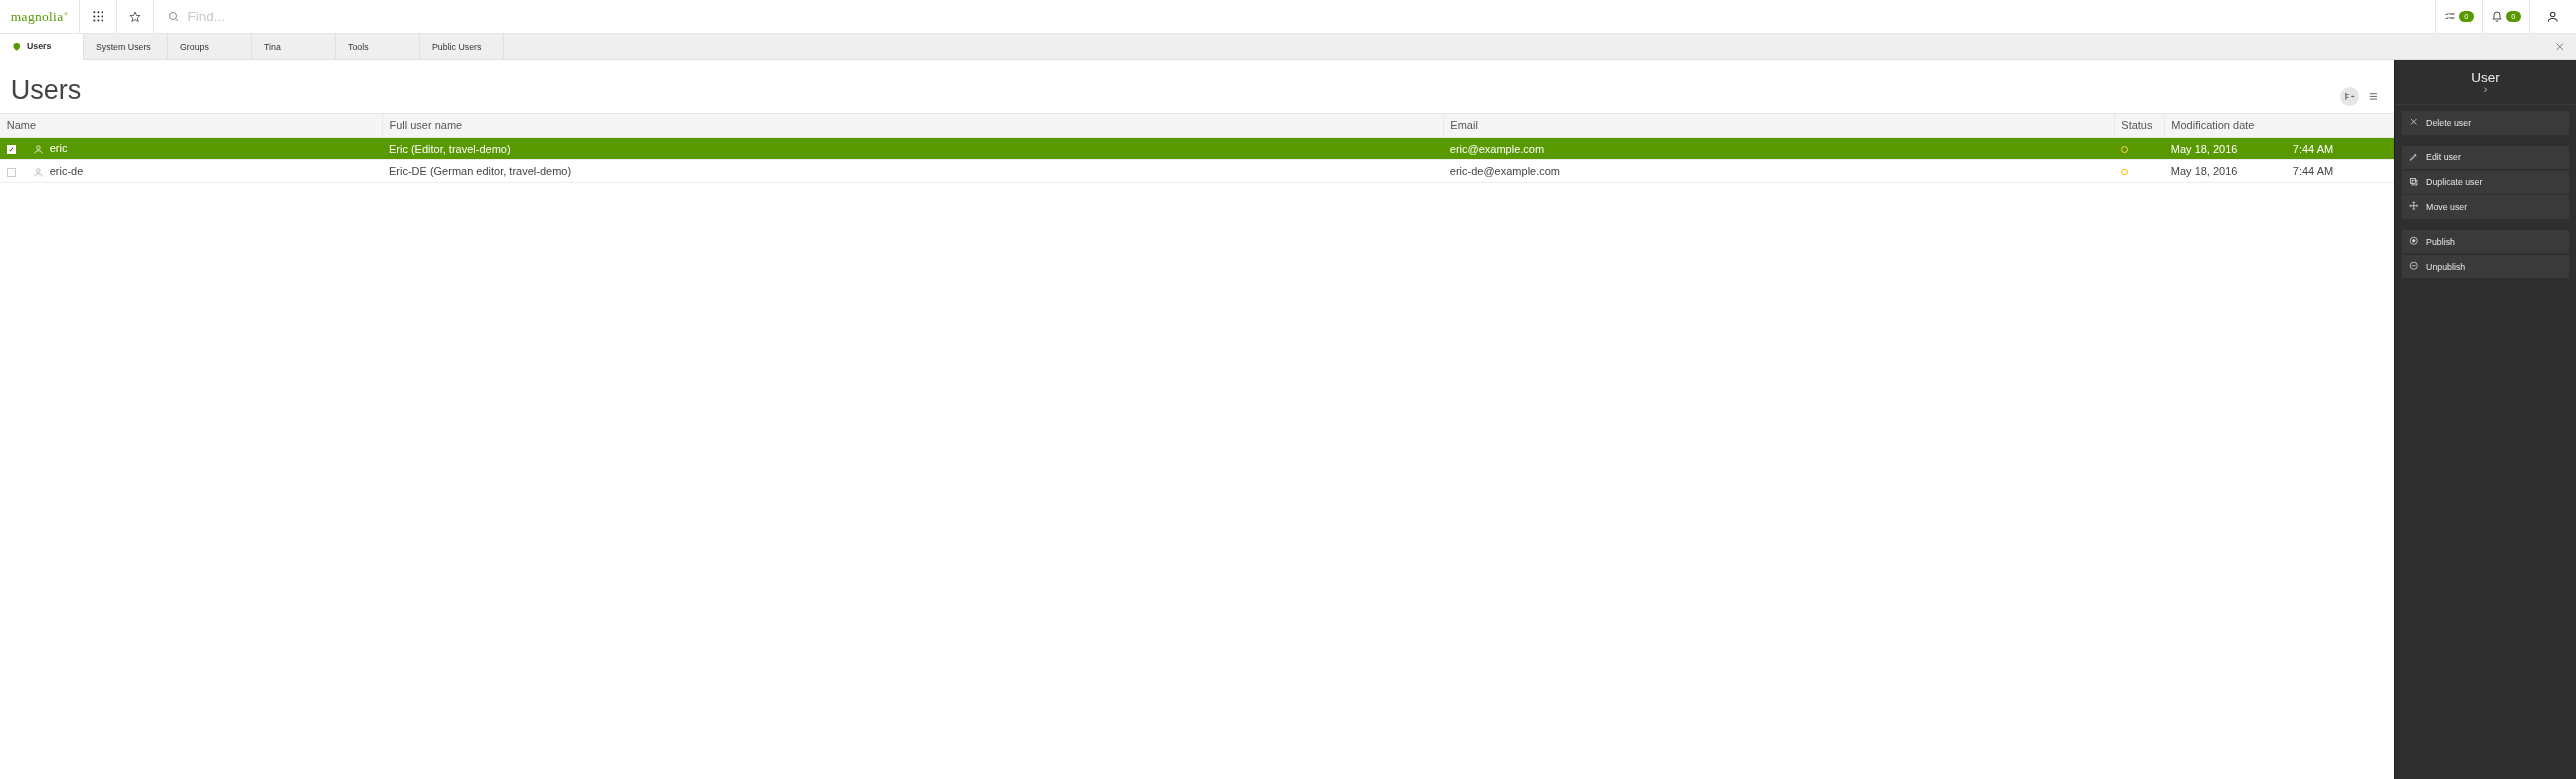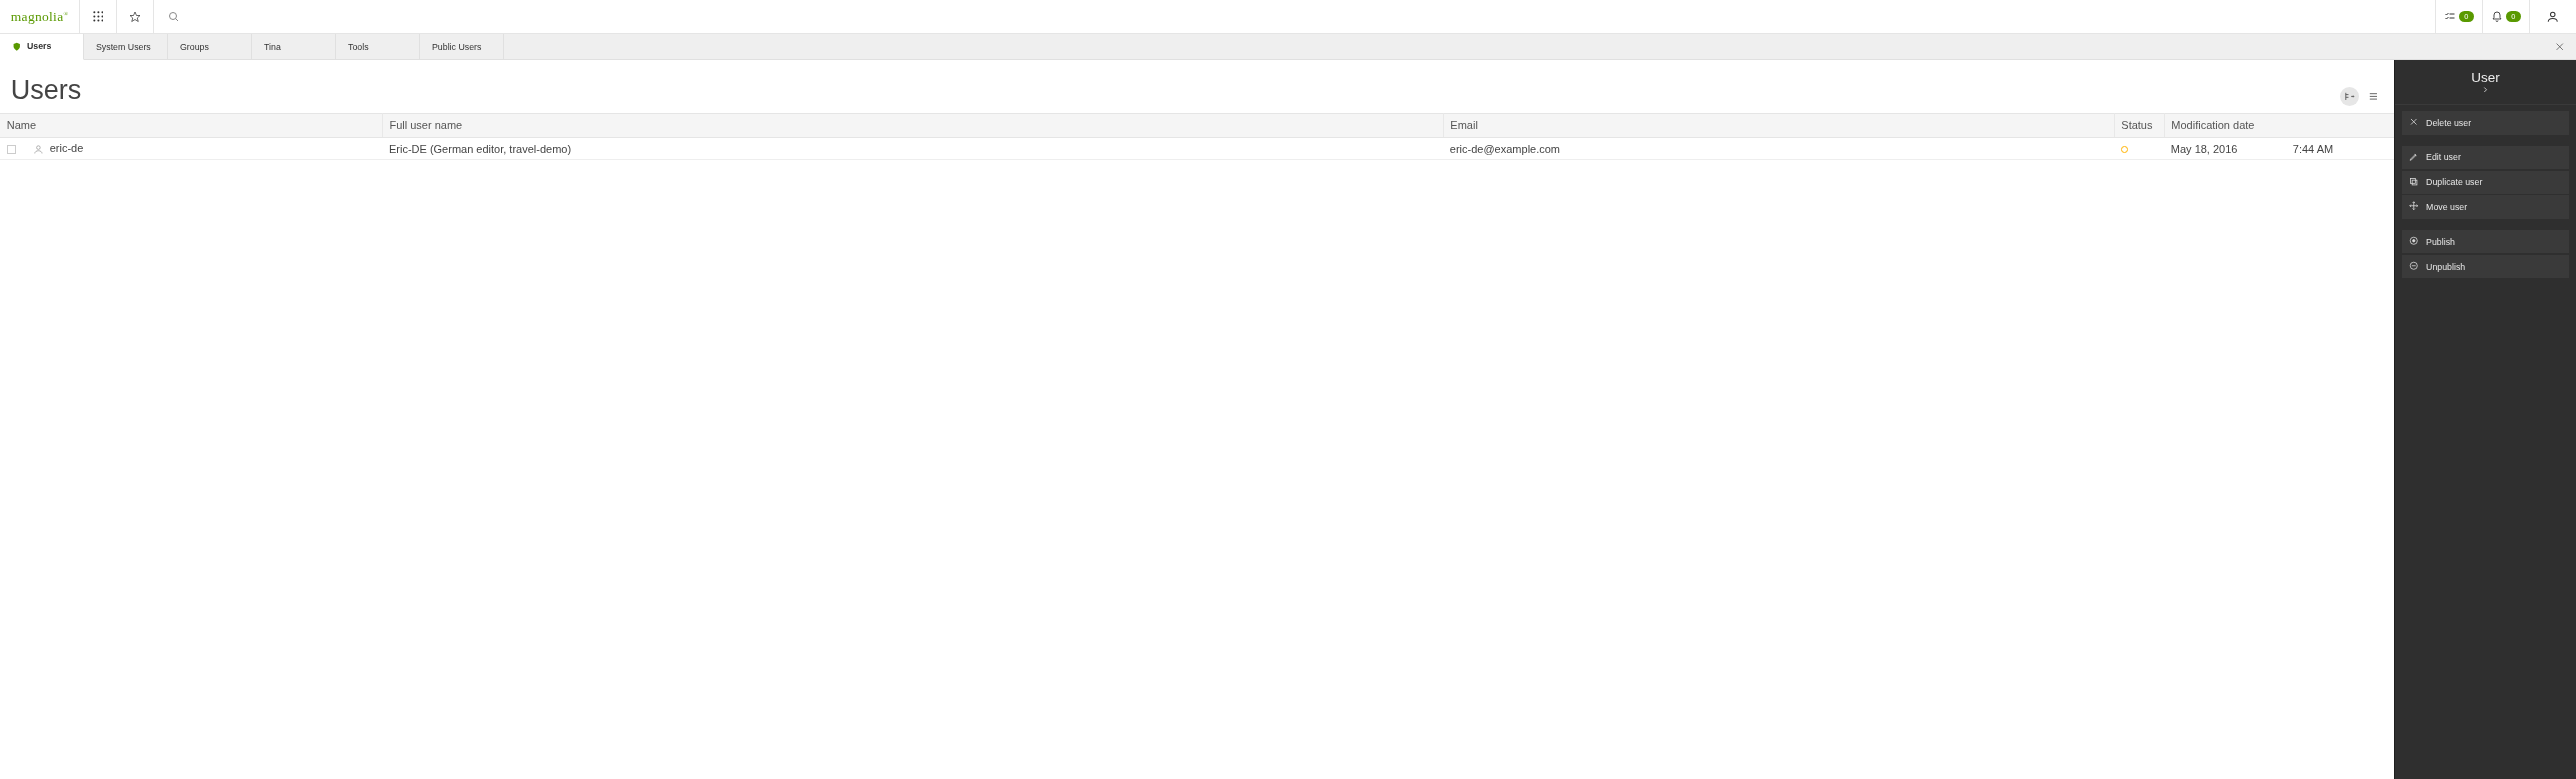--- a/index.html
+++ b/index.html
@@ -253,20 +253,21 @@
   <div class="topbar-btn">
     <svg width="12" height="12" viewBox="0 0 24 24" fill="none" stroke="currentColor" stroke-width="1.5">
         <polygon points="12 2 15 9 22 9 16.5 14 18.5 21 12 17 5.5 21 7.5 14 2 9 9 9"></polygon>
       </svg>
   </div>
   <div class="search-wrap">
     <svg width="12" height="12" viewBox="0 0 24 24" fill="none" stroke="#888" stroke-width="2">
         <circle cx="10" cy="10" r="7"></circle>
         <line x1="20" y1="20" x2="15" y2="15"></line>
       </svg>
+    <input class="search-input" placeholder="Find..." style="">
   </div>
   <div class="topbar-right">
     <div class="topbar-btn">
       <svg width="12" height="12" viewBox="0 0 24 24" fill="none" stroke="currentColor" stroke-width="2">
           <polyline points="3 6 5 8 9 4"></polyline>
           <line x1="11" y1="6" x2="21" y2="6"></line>
           <polyline points="3 14 5 16 9 12"></polyline>
           <line x1="11" y1="14" x2="21" y2="14"></line>
         </svg>
       <span class="badge">0</span>
@@ -341,20 +342,32 @@
       <thead>
         <tr>
           <th class="col-checkbox" colspan="2">Name</th>
           <th>Full user name</th>
           <th>Email</th>
           <th class="col-status">Status</th>
           <th class="col-date" colspan="2">Modification date</th>
         </tr>
       </thead>
       <tbody id="rows-mount">
+          <tr class="selected">
+            <td class="col-checkbox"><span class="check"></span></td>
+            <td><svg class="row-user-icon" width="10.8" height="10.8" viewBox="0 0 24 24" fill="none" stroke="currentColor" stroke-width="1.8">
+                <circle cx="12" cy="8" r="4"></circle>
+                <path d="M4 21c0-4 4-6 8-6s8 2 8 6"></path>
+              </svg><span>eric</span></td>
+            <td>Eric (Editor, travel-demo)</td>
+            <td>eric@example.com</td>
+            <td class="col-status"><span class="status-dot"></span></td>
+            <td class="col-date">May 18, 2016</td>
+            <td class="col-time">7:44 AM</td>
+          </tr>
           <tr>
             <td class="col-checkbox"><span class="check"></span></td>
             <td><svg class="row-user-icon" width="10.8" height="10.8" viewBox="0 0 24 24" fill="none" stroke="currentColor" stroke-width="1.8">
                 <circle cx="12" cy="8" r="4"></circle>
                 <path d="M4 21c0-4 4-6 8-6s8 2 8 6"></path>
               </svg><span>eric-de</span></td>
             <td>Eric-DE (German editor, travel-demo)</td>
             <td>eric-de@example.com</td>
             <td class="col-status"><span class="status-dot"></span></td>
             <td class="col-date">May 18, 2016</td>

